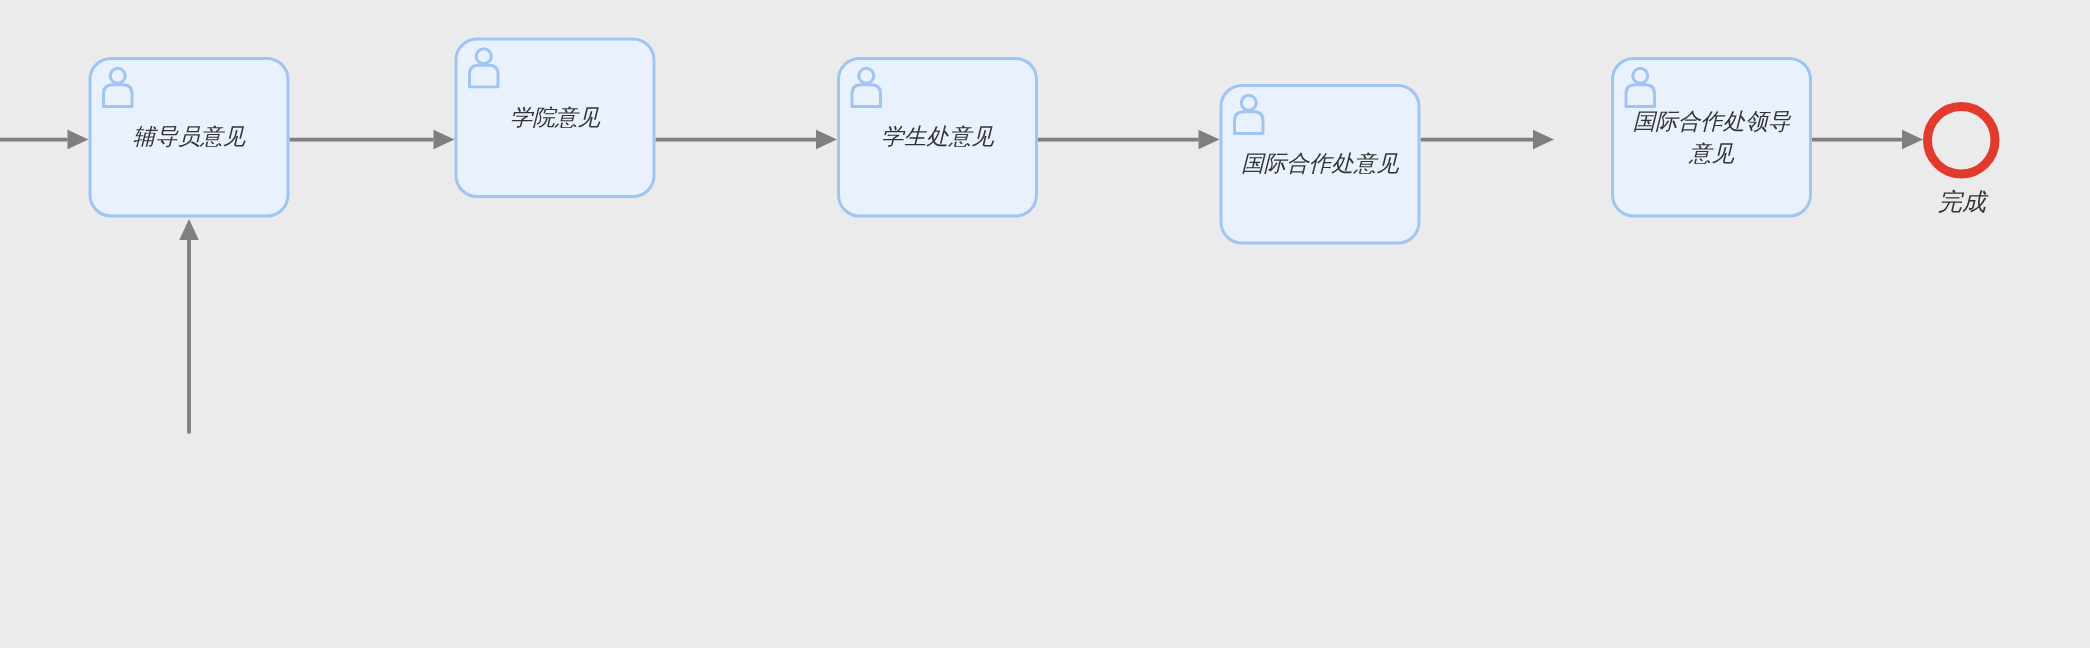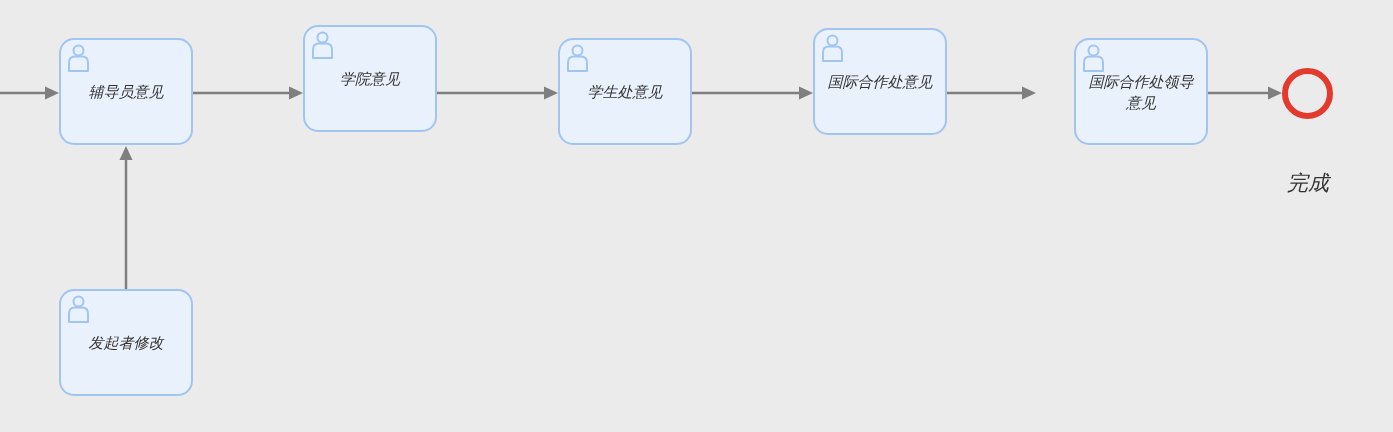--- a/index.html
+++ b/index.html
@@ -67,43 +67,42 @@
   .person-icon circle,
   .person-icon path {
     fill: none;
     stroke: var(--icon);
     stroke-width: 2;
     stroke-linejoin: round;
   }
   .pos-n1 { left: 59px;  top: 38px; }
   .pos-n2 { left: 303px; top: 25px; }
   .pos-n3 { left: 558px; top: 38px; align-items: center; }
-  .pos-n4 { left: 813px; top: 28px; align-items: center; }
+  .pos-n4 { left: 813px; top: 56px; align-items: center; }
   .pos-n5 { left: 1036px; top: 38px; margin-left: 38px; }
   .pos-n6 { left: 59px;  top: 289px; }
   .end-event {
     position: absolute;
     left: 1282px;
     top: 68px;
     width: 51px;
     height: 51px;
     border: 6px solid var(--end-event);
     border-radius: 50%;
     background: transparent;
     cursor: pointer;
   }
   .end-event-label {
     position: absolute;
     left: 1258px;
     top: 125px;
     width: 100px;
     text-align: center;
-    font-size: 21px;
+    font-size: 16px;
     color: var(--text);
-    margin-top: 44px;
   }
 </style>
 </head>
 <body>
 
 <div class="canvas">
 
   <svg class="edges" viewBox="0 0 1393 432">
     <g>
       <line x1="0" y1="93" x2="45" y2="93"></line>
@@ -168,24 +167,17 @@
   </div>
 
   <div class="task-node pos-n5">
     <svg class="person-icon" viewBox="0 0 23 28">
       <circle cx="11.5" cy="6.5" r="5"></circle>
       <path d="M2 27 V18.5 Q2 12.5 8 12.5 H15 Q21 12.5 21 18.5 V27 Z"></path>
     </svg>
     <span class="task-label">国际合作处领导意见</span>
   </div>
 
-  <div class="task-node pos-n6">
-    <svg class="person-icon" viewBox="0 0 23 28">
-      <circle cx="11.5" cy="6.5" r="5"></circle>
-      <path d="M2 27 V18.5 Q2 12.5 8 12.5 H15 Q21 12.5 21 18.5 V27 Z"></path>
-    </svg>
-    <span class="task-label">发起者修改</span>
-  </div>
 
   <div class="end-event"></div>
   <div class="end-event-label">完成</div>
 
 </div>
 
 </body></html>

